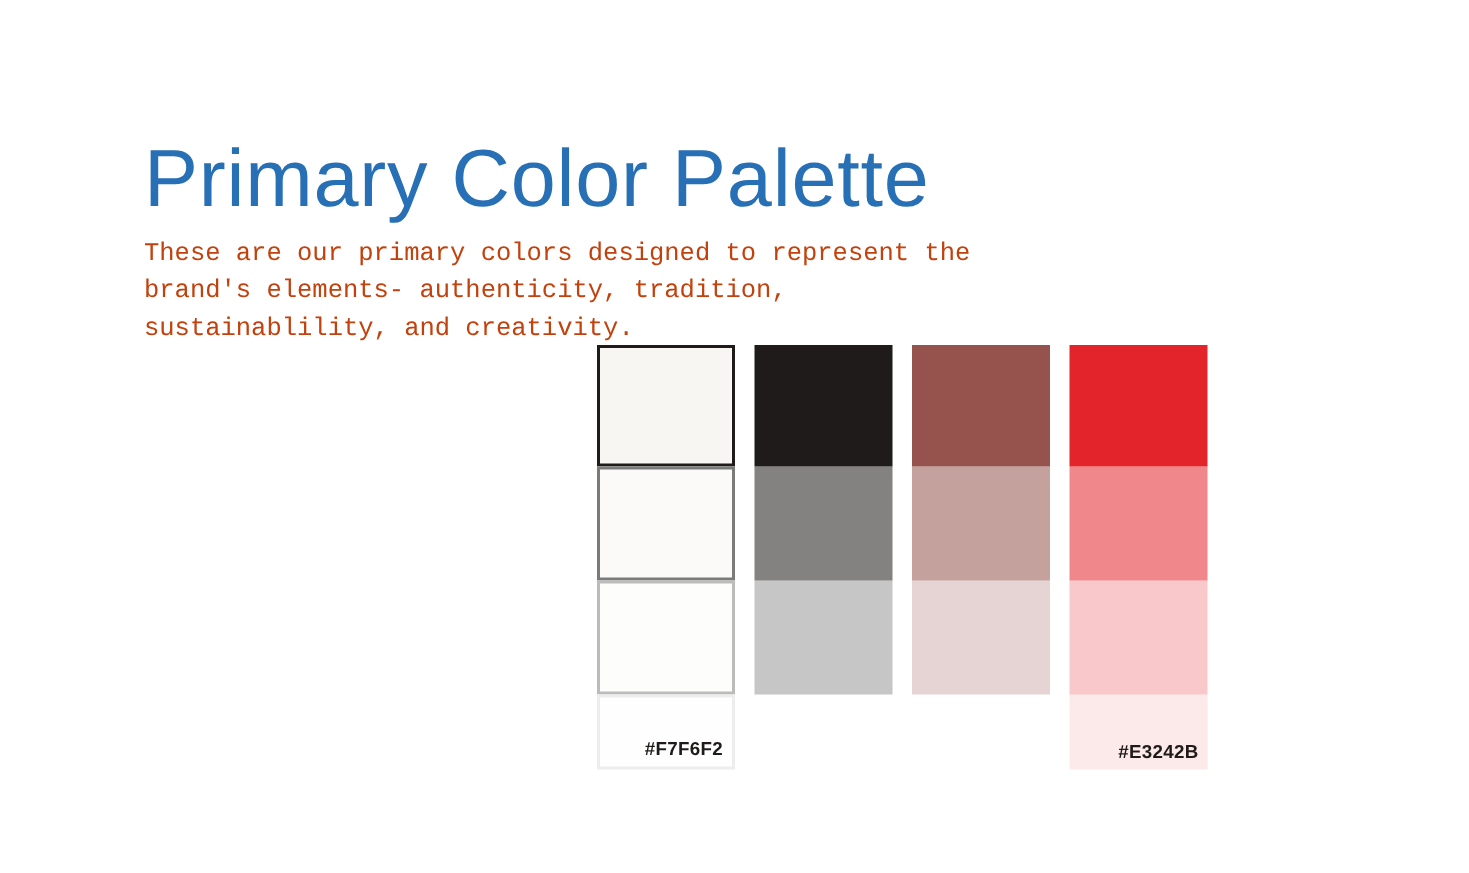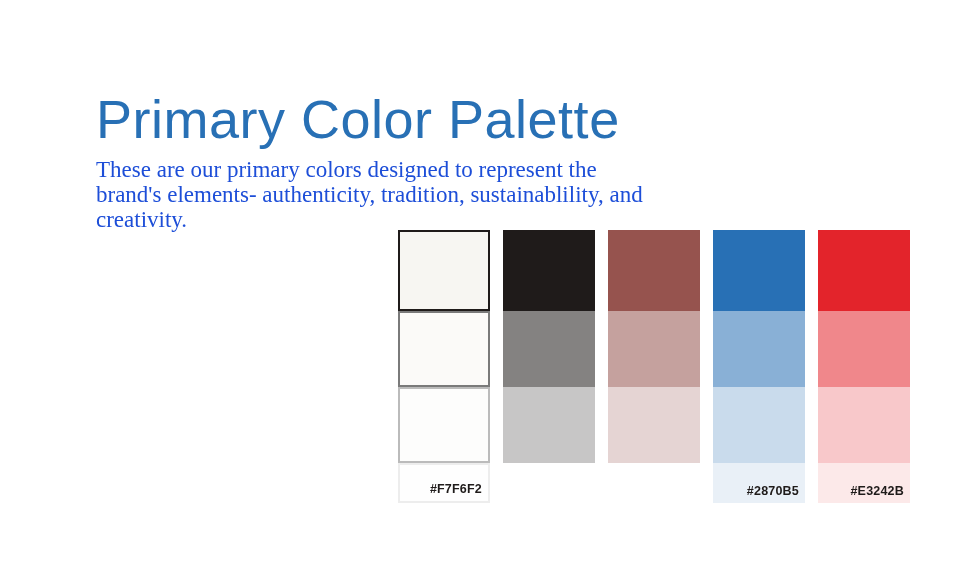--- a/index.html
+++ b/index.html
@@ -33,25 +33,25 @@
     font-size: 54px;
     line-height: 62px;
     font-weight: 400;
     letter-spacing: 0.5px;
     color: #2870B5;
     margin: 0;
     white-space: nowrap;
   }
 
   .page-subtitle {
-    font-family: Liberation Serif, serif;
-    font-size: 23px;
+    font-family: Liberation Mono, monospace;
+    font-size: 17px;
     line-height: 25px;
     font-weight: 400;
-    color: #1d4ed8;
+    color: #c2410c;
     margin: 7px 0 0 0;
     max-width: 560px;
   }
 
   
   .palette {
     position: absolute;
     left: 398px;
     top: 230px;
     display: flex;
@@ -66,21 +66,21 @@
   }
 
   .tile {
     width: 92px;
     box-sizing: border-box;
   }
   .tile-0 { height: 81px; }
   .tile-1 { height: 76px; }
   .tile-2 { height: 76px; }
   .tile-3 {
-    height: 40px;
+    height: 50px;
     position: relative;
   }
 
   .hex-label {
     position: absolute;
     right: 6px;
     bottom: 5px;
     font-family: "Liberation Sans", sans-serif;
     font-size: 12.5px;
     font-weight: 700;
@@ -112,28 +112,20 @@
         <div class="tile tile-0" style="background: rgb(31, 27, 26);"></div>
         <div class="tile tile-1" style="background: rgba(31, 27, 26, 0.55);"></div>
         <div class="tile tile-2" style="background: rgba(31, 27, 26, 0.25);"></div>
       </div>
       <div class="swatch-column">
         <div class="tile tile-0" style="background: rgb(150, 83, 78);"></div>
         <div class="tile tile-1" style="background: rgba(150, 83, 78, 0.55);"></div>
         <div class="tile tile-2" style="background: rgba(150, 83, 78, 0.25);"></div>
       </div>
       <div class="swatch-column">
-        <div class="tile tile-0" style="background: rgb(40, 112, 181);"></div>
-        <div class="tile tile-1" style="background: rgba(40, 112, 181, 0.55);"></div>
-        <div class="tile tile-2" style="background: rgba(40, 112, 181, 0.25);"></div>
-        <div class="tile tile-3" style="background: rgba(40, 112, 181, 0.1);">
-          <span class="hex-label">#2870B5</span>
-        </div>
-      </div>
-      <div class="swatch-column">
         <div class="tile tile-0" style="background: rgb(227, 36, 43);"></div>
         <div class="tile tile-1" style="background: rgba(227, 36, 43, 0.55);"></div>
         <div class="tile tile-2" style="background: rgba(227, 36, 43, 0.25);"></div>
         <div class="tile tile-3" style="background: rgba(227, 36, 43, 0.1);">
           <span class="hex-label">#E3242B</span>
         </div>
       </div>
     </div>
 
 </div>

